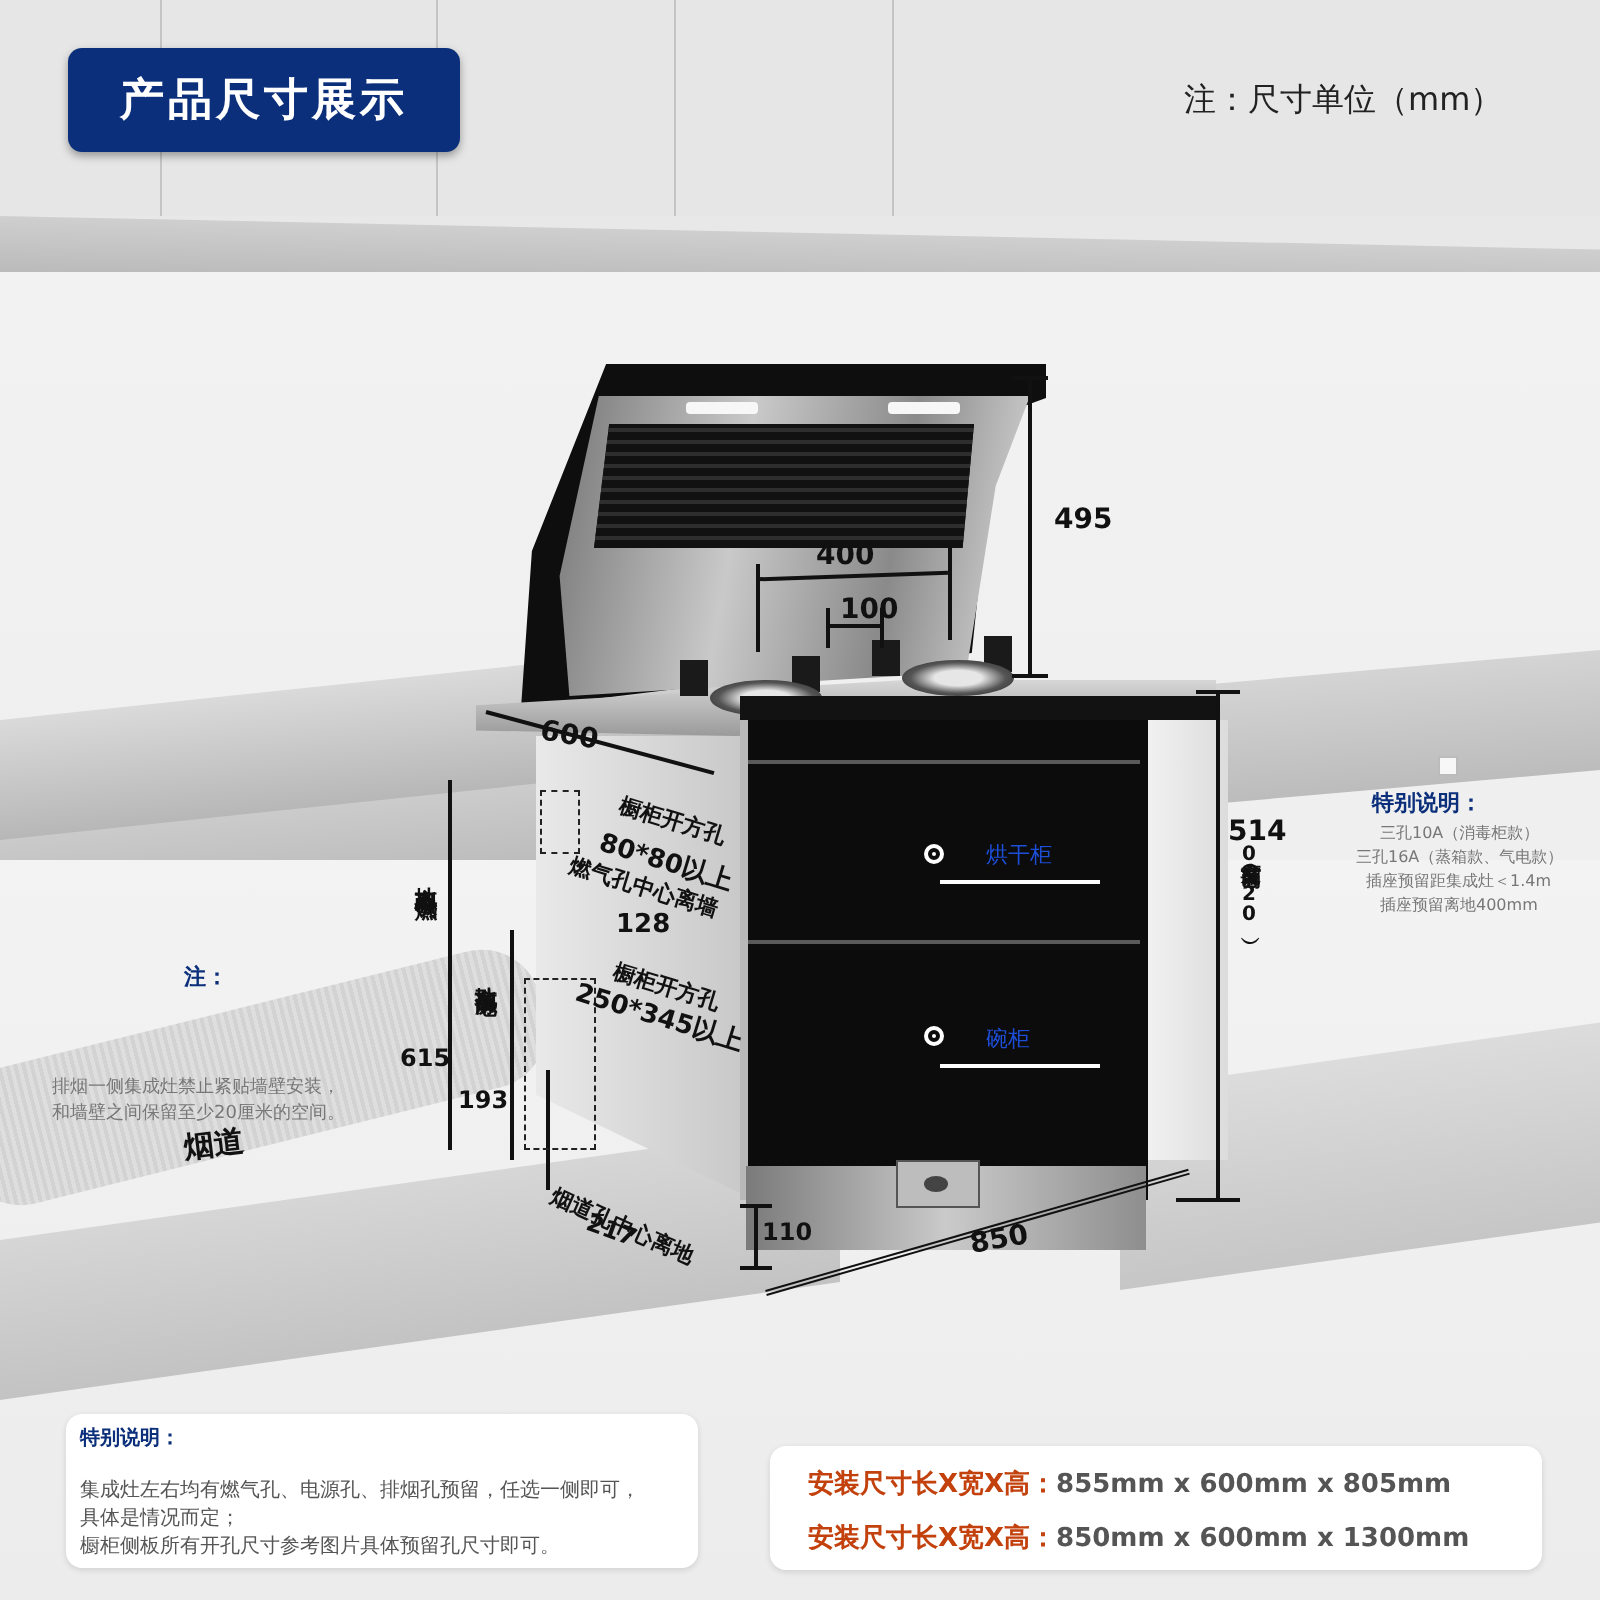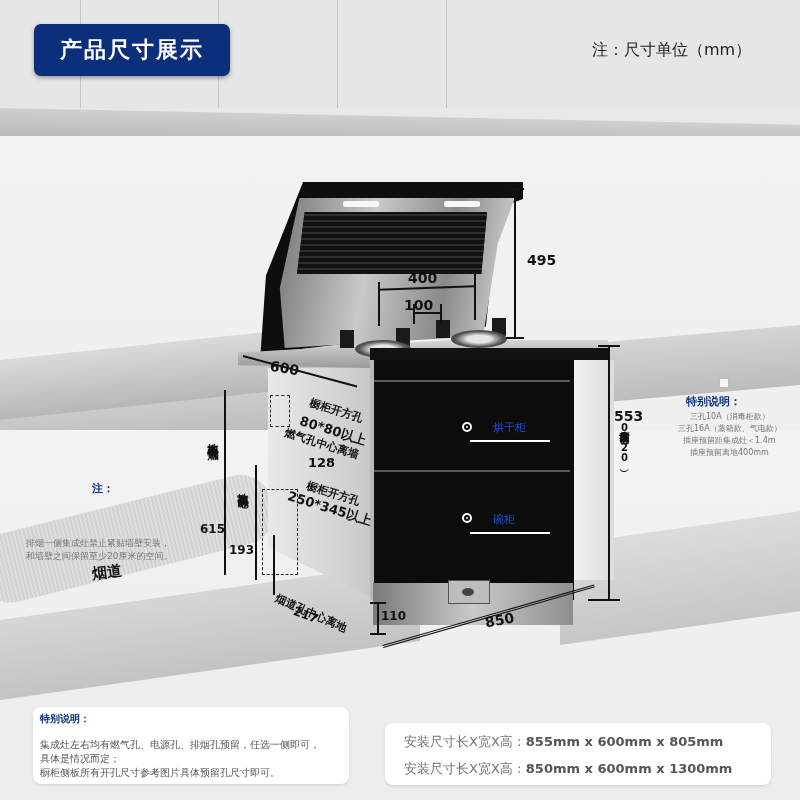--- a/index.html
+++ b/index.html
@@ -67,21 +67,21 @@
   .note-line { left:26px; font-size:9px; color:#777; white-space:nowrap;margin-top:39px; }
   .duct-label { left:92px; top:563px; font-size:15px; font-weight:bold; color:#111; transform:rotate(-7deg); }
 
   
   .card { background:#fff; border-radius:8px; box-shadow:0 1px 3px rgba(0,0,0,.12); }
   .special-card { left:33px; top:707px; width:316px; height:77px; }
   .special-title { left:40px; top:712px; font-size:10px; font-weight:bold; color:#0b2f7a; }
   .special-line { left:40px; font-size:10px; color:#555; white-space:nowrap; }
   .size-card { left:385px; top:723px; width:386px; height:62px; }
   .size-row { left:404px; font-size:13px; white-space:nowrap; }
-  .size-label { color:#737373; font-weight:normal; }
+  .size-label { color:#c2410c; font-weight:bold; }
   .size-val { color:#555; font-weight:bold; }
 </style>
 </head>
 <body>
 
 <div class="abs upper-cab"></div>
 <div class="abs cab-seam" style="left:80px"></div>
 <div class="abs cab-seam" style="left:218px"></div>
 <div class="abs cab-seam" style="left:337px"></div>
 <div class="abs cab-seam" style="left:446px"></div>
@@ -133,29 +133,29 @@
 <div class="abs dim" style="left:506px;top:337px;width:18px;height:2px"></div>
 <div class="abs dimtxt" style="left:527px;top:252px">495</div>
 
 <div class="abs dim" style="left:378px;top:287px;width:96px;height:2px;transform:rotate(-2deg)"></div>
 <div class="abs dim" style="left:378px;top:282px;width:2px;height:44px"></div>
 <div class="abs dim" style="left:474px;top:272px;width:2px;height:48px"></div>
 <div class="abs dimtxt" style="left:408px;top:270px">400</div>
 <div class="abs dim" style="left:413px;top:312px;width:28px;height:2px"></div>
 <div class="abs dim" style="left:413px;top:304px;width:2px;height:20px"></div>
 <div class="abs dim" style="left:440px;top:304px;width:2px;height:20px"></div>
-<div class="abs dimtxt" style="left:404px;top:297px">100</div>
+<div class="abs dimtxt" style="left:420px;top:297px">100</div>
 
 <div class="abs dim" style="left:243px;top:355px;width:118px;height:2px;transform:rotate(15deg);transform-origin:left"></div>
 <div class="abs dimtxt" style="left:270px;top:360px;transform:rotate(10deg)">600</div>
 
 <div class="abs dim" style="left:608px;top:345px;width:2px;height:255px"></div>
 <div class="abs dim" style="left:598px;top:345px;width:22px;height:2px"></div>
 <div class="abs dim" style="left:588px;top:599px;width:32px;height:2px"></div>
-<div class="abs dimtxt" style="left:614px;top:408px">553</div>
+<div class="abs dimtxt" style="left:614px;top:408px">514</div>
 <div class="abs vtext" style="left:617px;top:428px;font-size:10px">（可调节高度0-20）</div>
 
 <div class="abs" style="left:383px;top:645px;width:220px;height:3px;border-top:1px solid #111;border-bottom:1px solid #111;transform:rotate(-16deg);transform-origin:left"></div>
 <div class="abs dimtxt" style="left:485px;top:612px;transform:rotate(-10deg)">850</div>
 
 <div class="abs dim" style="left:377px;top:602px;width:2px;height:32px"></div>
 <div class="abs dim" style="left:370px;top:602px;width:16px;height:2px"></div>
 <div class="abs dim" style="left:370px;top:633px;width:16px;height:2px"></div>
 <div class="abs dimtxt" style="left:381px;top:609px;font-size:12px">110</div>
 

